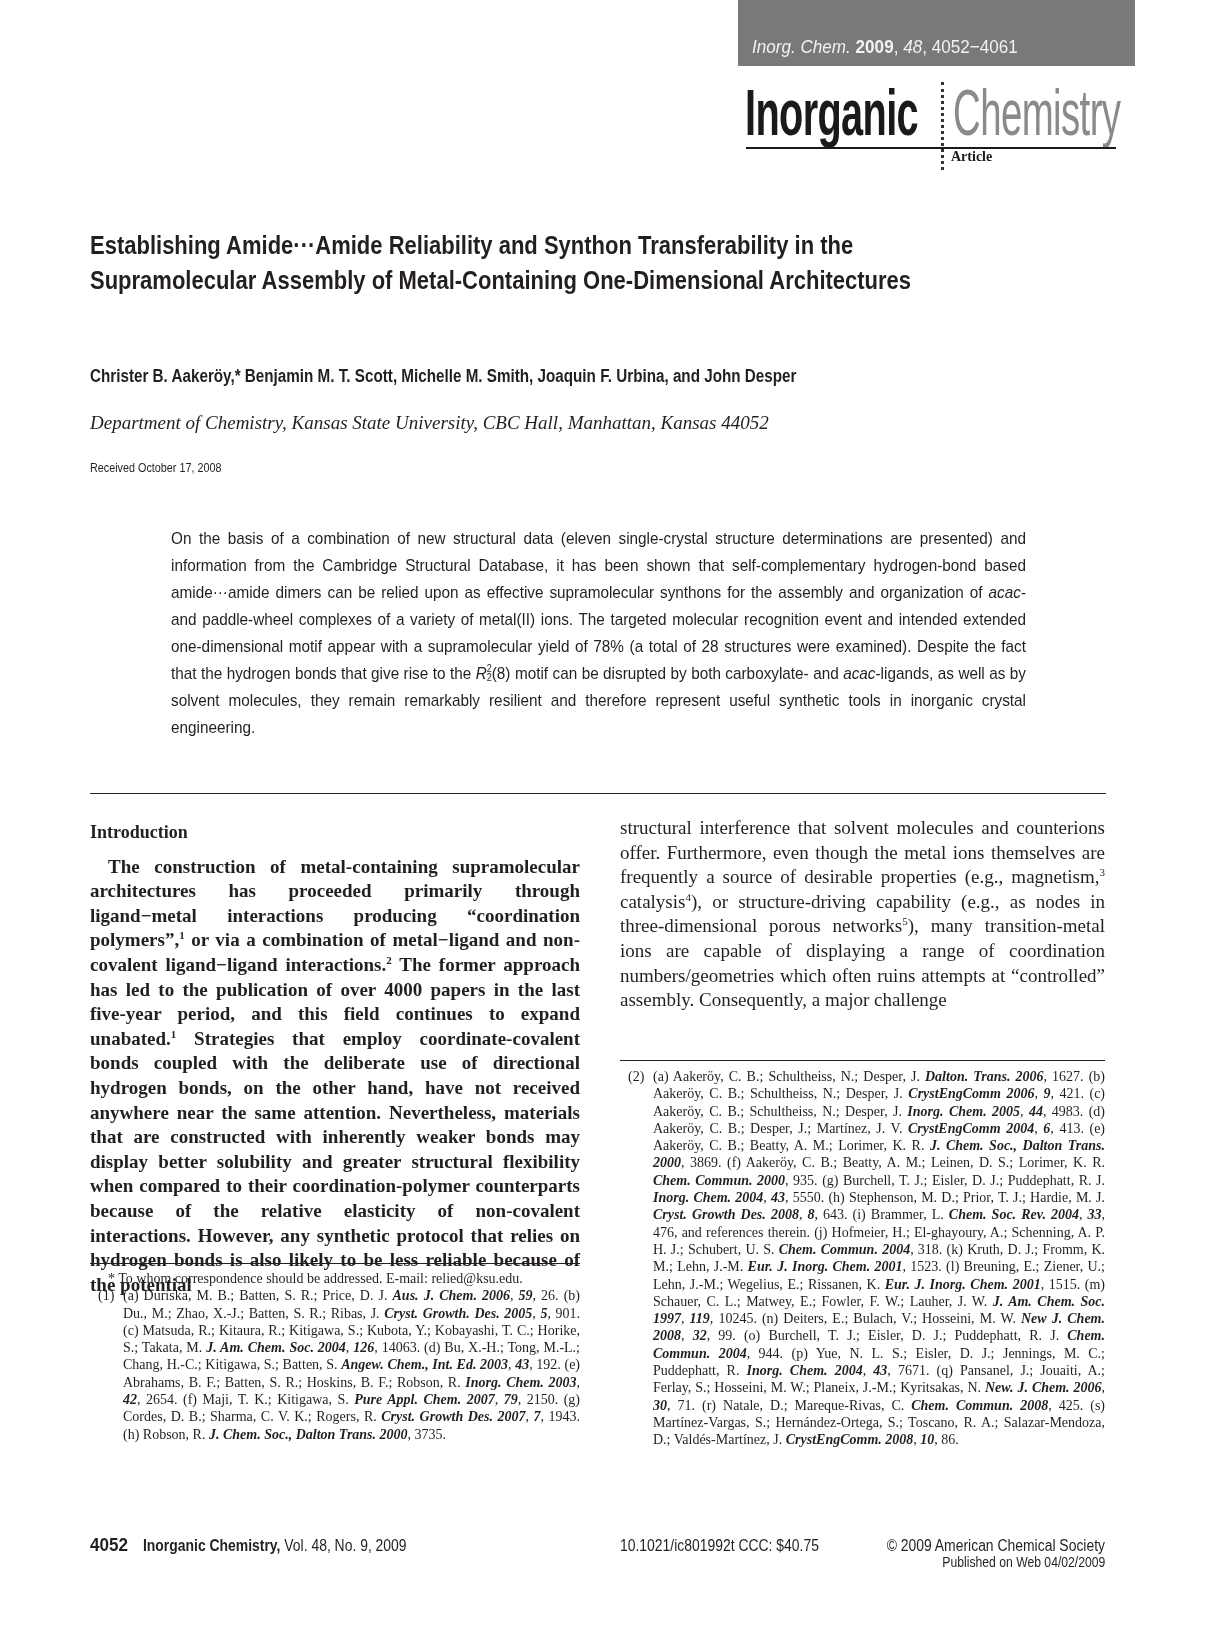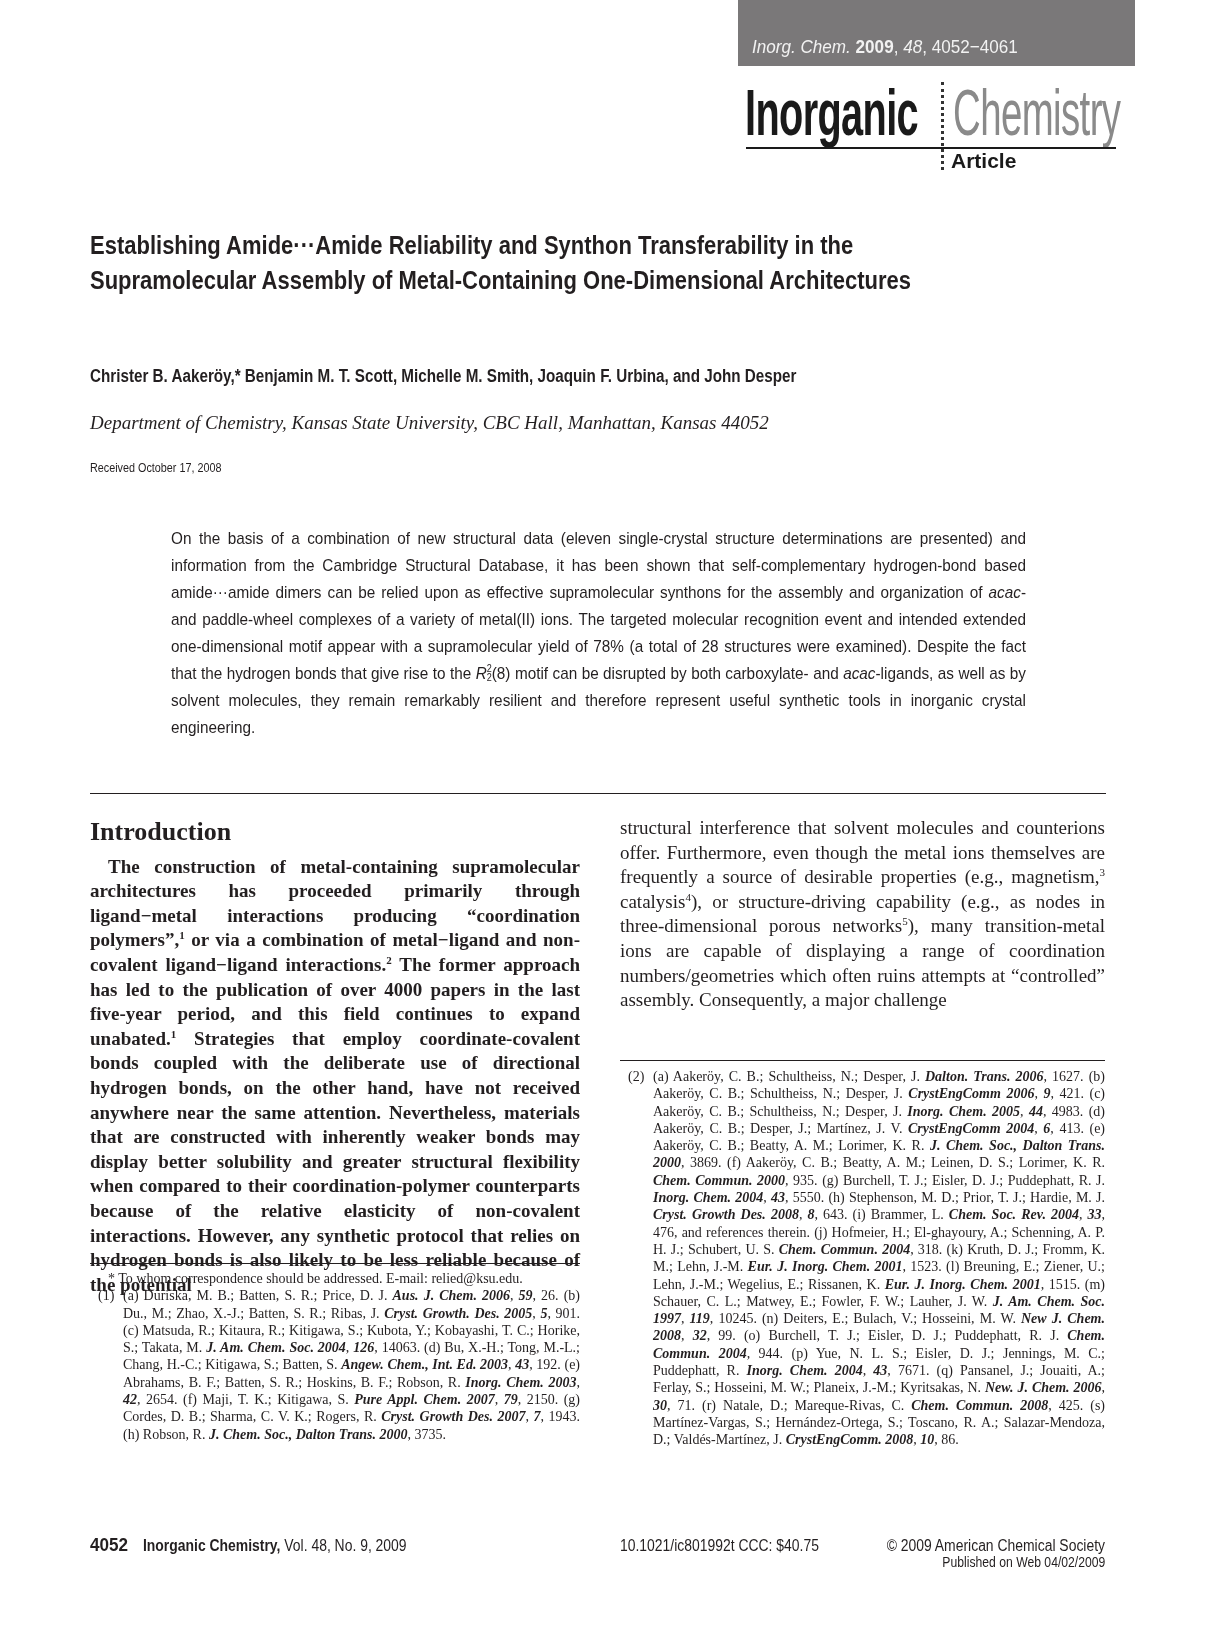--- a/index.html
+++ b/index.html
@@ -10,39 +10,39 @@
 
   
   #citation-band { left:738px; top:0; width:397px; height:66px; background:#7a7879; }
   #citation { left:752px; top:36px; font-size:19px; color:#f2f2f2; letter-spacing:0px; white-space:nowrap; transform:scaleX(0.9); transform-origin:left top; }
   #citation i { font-style:italic; }
   #citation b { font-weight:bold; }
   #logo-inorganic { left:745px; top:76px; font-size:64px; font-weight:bold; color:#1a1a1a; transform:scaleX(0.62); transform-origin:left top; white-space:nowrap; letter-spacing:-1px; }
   #logo-chemistry { left:953px; top:76px; font-size:64px; color:#8a8a8a; transform:scaleX(0.6); transform-origin:left top; white-space:nowrap; letter-spacing:-1px; }
   #logo-dots { left:941px; top:82px; width:0; height:88px; border-left:3px dotted #333; }
   #logo-rule { left:746px; top:147px; width:370px; height:2px; background:#1a1a1a; }
-  #logo-article { left:951px; top:149px; font-size:21px; font-weight:bold; color:#1a1a1a; }
+  #logo-article { left:951px; top:149px; font-size:14px; font-weight:bold; color:#1a1a1a;font-family:Liberation Serif, serif; }
 
   
   #title { left:90px; top:228px; width:860px; font-size:25px; font-weight:bold; line-height:35px; transform:scaleX(0.88); transform-origin:left top; width:980px; }
   #authors { left:90px; top:366px; font-size:17.5px; font-weight:bold; white-space:nowrap; transform:scaleX(0.87); transform-origin:left top; }
   #affiliation { left:90px; top:412px; font-size:19px; font-style:italic; white-space:nowrap; }
   #received { left:90px; top:461px; font-size:12px; white-space:nowrap; transform:scaleX(0.9); transform-origin:left top; }
 
   
   #abstract { left:171px; top:525px; width:950px; font-size:17px; line-height:27px; text-align:justify; transform:scaleX(0.9); transform-origin:left top; }
   #abstract i { font-style:italic; }
 
   #top-rule { left:90px; top:793px; width:1016px; height:1px; background:#231f20; }
 
   
   .col { width:490px; font-size:19px; line-height:24.6px; text-align:justify; }
   #col-left { left:90px; top:820px; }
   #col-right { left:620px; top:816px; width:485px; }
-  .heading { font-weight:bold; font-size:26px; margin-bottom:10px; }
+  .heading { font-weight:bold; font-size:18px; margin-bottom:10px; }
   .indent { text-indent:18px;font-weight:bold; }
   sup { font-size:11px; line-height:0; vertical-align:7px; }
 
   .fn-rule { height:1px; background:#231f20; }
   .fn { font-size:14px; line-height:17.3px; text-align:justify; }
   .fn i { font-style:italic;font-weight:bold; }
   .fn b { font-weight:bold;font-style:italic; }
   .ref { position:relative; padding-left:33px; }
   .ref .num { position:absolute; left:8px; top:0; }
 

